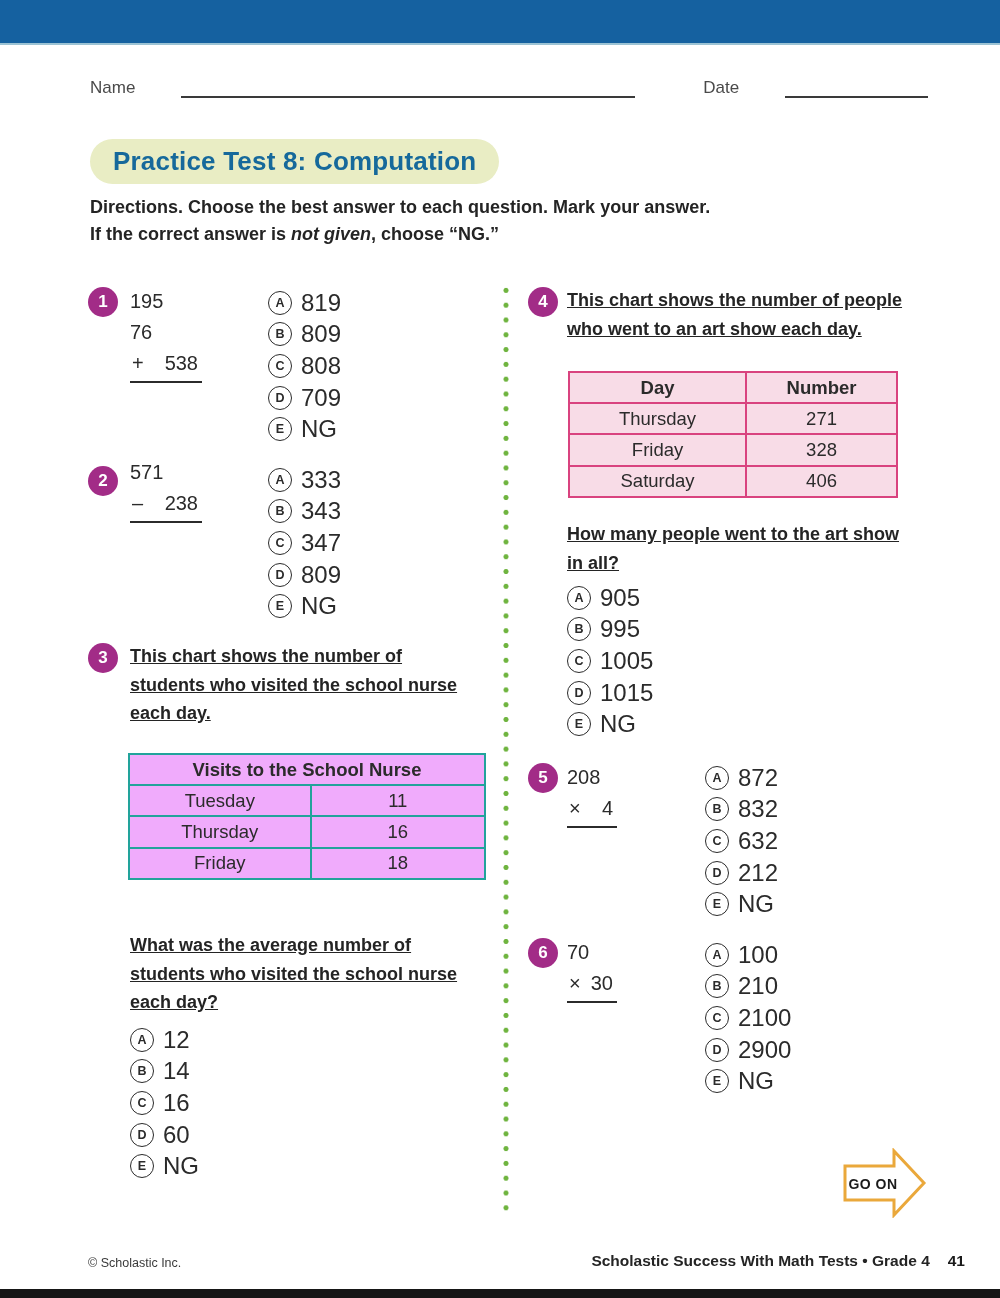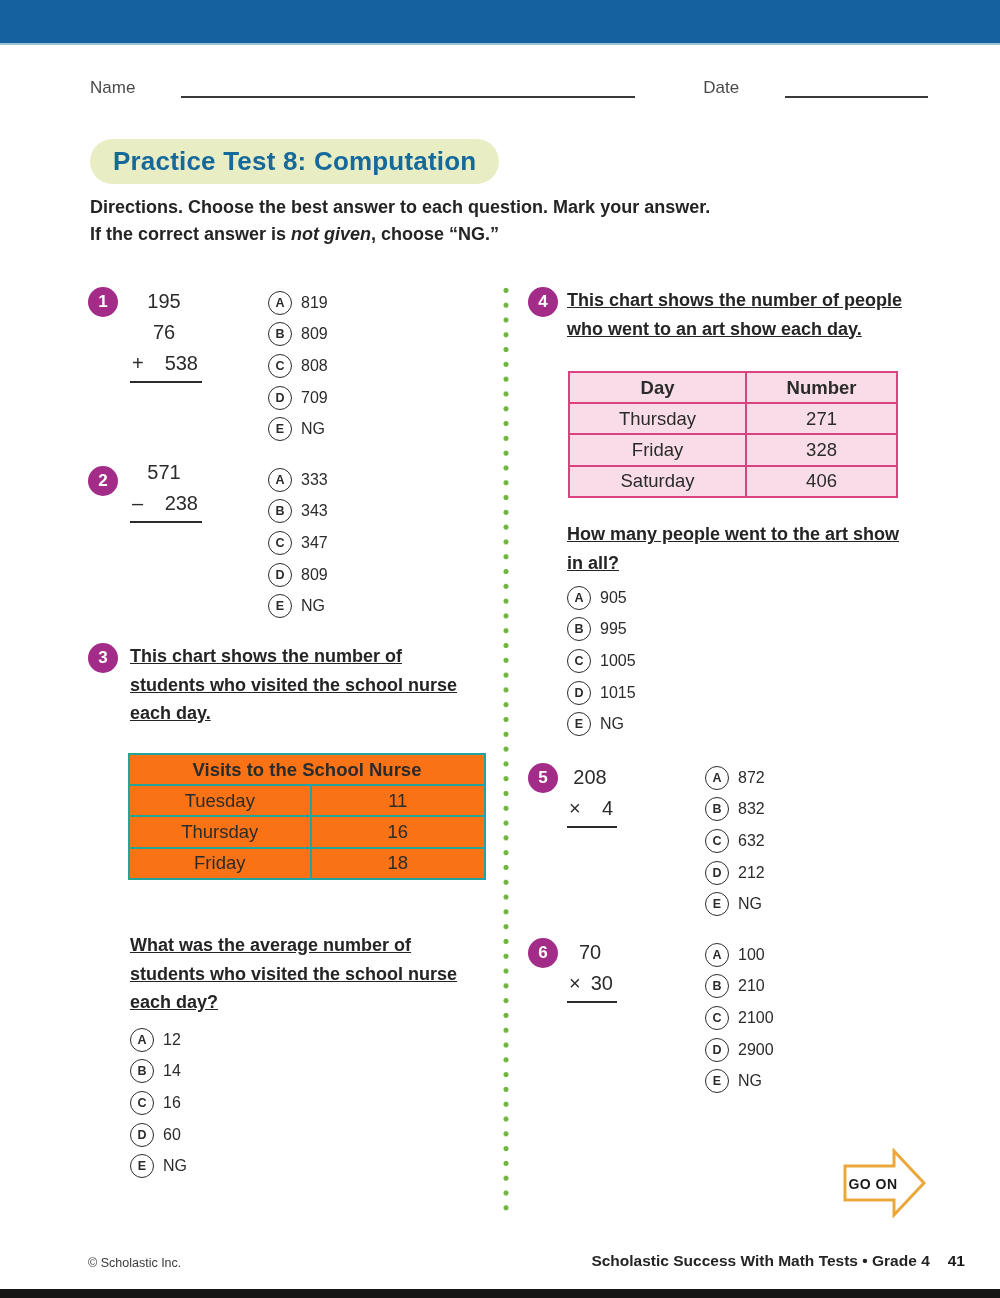--- a/index.html
+++ b/index.html
@@ -34,40 +34,40 @@
   #directions .em { font-style:italic; }
 
   
   .qbadge {
     width:30px; height:30px; border-radius:50%; background:#a22c87; color:#ffffff;
     display:flex; align-items:center; justify-content:center; font-size:17px; font-weight:700;
   }
 
   
   .stack { font-size:20px; line-height:31px; color:#2b2b2b; }
-  .stack .r { text-align:center; padding-right:4px; }
+  .stack .r { text-align:left; padding-right:4px; }
   .stack .last { display:flex; justify-content:space-between; border-bottom:2.5px solid #2b2b2b; padding:0 4px 2px 2px; }
 
   
   .opts { display:flex; flex-direction:column; }
   .opt { display:flex; align-items:center; height:31.6px; gap:9px; }
   .oc {
     width:22px; height:22px; border:1.7px solid #2b2b2b; border-radius:50%;
     display:flex; align-items:center; justify-content:center;
     font-size:12.5px; font-weight:600; flex:0 0 auto;
   }
-  .ov { font-size:16px; font-weight:400; }
+  .ov { font-size:24px; font-weight:400; }
 
   
   .stem { font-size:18px; font-weight:700; line-height:28.5px; color:#242424;text-decoration:underline; }
 
   
   table { border-collapse:collapse; }
   td, th { padding:0; text-align:center; font-weight:400; }
-  .ttable td, .ttable th { border:2.2px solid #22a39b; background:#f97316; font-size:18.5px; height:29.2px; }
+  .ttable td, .ttable th { border:2.2px solid #22a39b; background:#f0abfc; font-size:18.5px; height:29.2px; }
   .ttable th { font-weight:700; }
   .ptable td, .ptable th { border:2.2px solid #d9437f; background:#f8dce7; font-size:18.5px; height:29.2px; }
   .ptable th { font-weight:700; }
 
   
   #divider {
     left:503px; top:283px; width:6px; height:930px;
     background-image: radial-gradient(circle at 50% 50%, #6fb43f 2.2px, rgba(0,0,0,0) 2.9px);
     background-size: 6px 14.8px; background-repeat: repeat-y; background-position: center top;
   }

